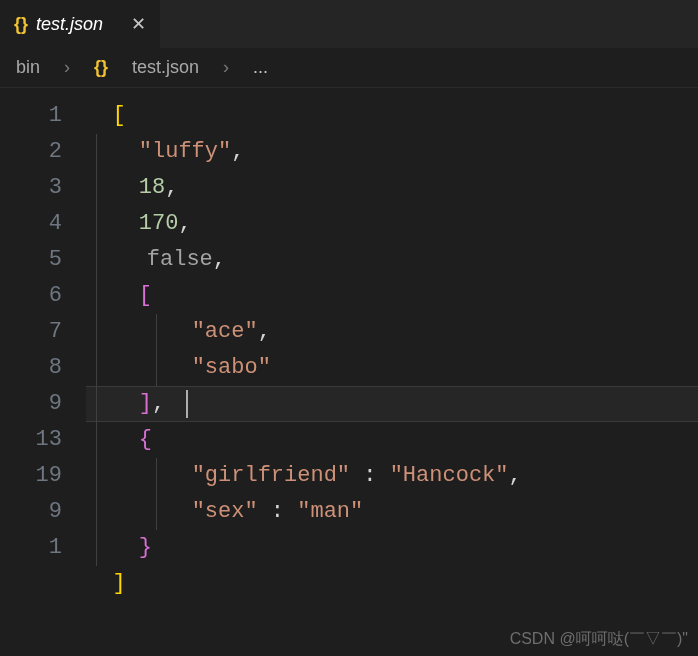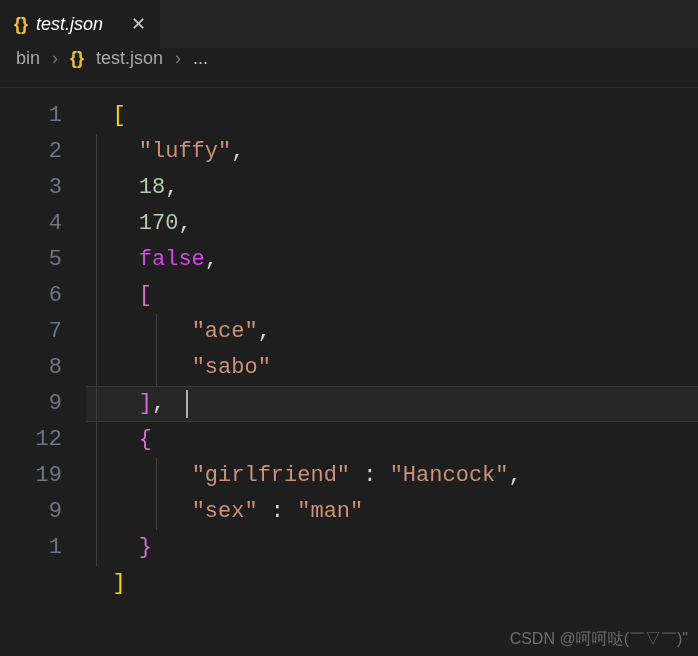--- a/index.html
+++ b/index.html
@@ -43,23 +43,23 @@
       font-style: normal;
       color: #c5c5c5;
       font-size: 18px;
       padding-left: 20px;
       cursor: pointer;
     }
     .breadcrumb {
       height: 40px;
       background: #1e1e1e;
       display: flex;
-      align-items: flex-start;
+      align-items: center;
       padding: 0 16px;
-      gap: 12px;
+      gap: 24px;
       font-family: "Segoe UI", sans-serif;
       font-size: 18px;
       color: #a9a9a9;
       border-bottom: 1px solid #2a2a2a;
     }
     .breadcrumb .chev { color: #7a7a7a; }
     .breadcrumb .file-icon { color: #f1c232; font-weight: bold; }
     .breadcrumb .ellipsis { color: #c5c5c5; }
     .editor {
       display: flex;
@@ -95,21 +95,21 @@
       position: absolute;
       top: 0;
       bottom: 0;
       width: 1px;
       background: #404040;
     }
     .ig1 { left: 10px; }
     .ig2 { left: 70px; }
     .tok-str { color: #ce9178; }
     .tok-num { color: #b5cea8; }
-    .tok-bool { color: #d946ef; }
+    .tok-bool { color: #a3a3a3; margin-left: 8px; }
     .tok-punc { color: #d4d4d4; }
     .tok-brace { color: #ffd700; }
     .tok-brace-purple { color: #da70d6; }
     .cursor-line {
       position: absolute;
       left: 0;
       height: 36px;
       background: rgba(255,255,255,0.04);
       border-top: 1px solid #3a3a3a;
       border-bottom: 1px solid #3a3a3a;
@@ -163,21 +163,21 @@
   <div class="gutter">
       <div class="ln">1</div>
       <div class="ln">2</div>
       <div class="ln">3</div>
       <div class="ln">4</div>
       <div class="ln">5</div>
       <div class="ln">6</div>
       <div class="ln">7</div>
       <div class="ln">8</div>
       <div class="ln">9</div>
-      <div class="ln">12</div>
+      <div class="ln">13</div>
       <div class="ln">19</div>
       <div class="ln">9</div>
       <div class="ln">1</div>
     </div>
   <div class="code">
     <div class="cursor-line cursor-line-pos"></div>
     <div class="caret"></div>
   <div class="row"><span>  </span><span class="tok-brace">[</span></div>
       <div class="row"><span class="indent-guide ig1"></span><span>    </span><span class="tok-str">"luffy"</span><span class="tok-punc">,</span></div>
       <div class="row"><span class="indent-guide ig1"></span><span>    </span><span class="tok-num">18</span><span class="tok-punc">,</span></div>

